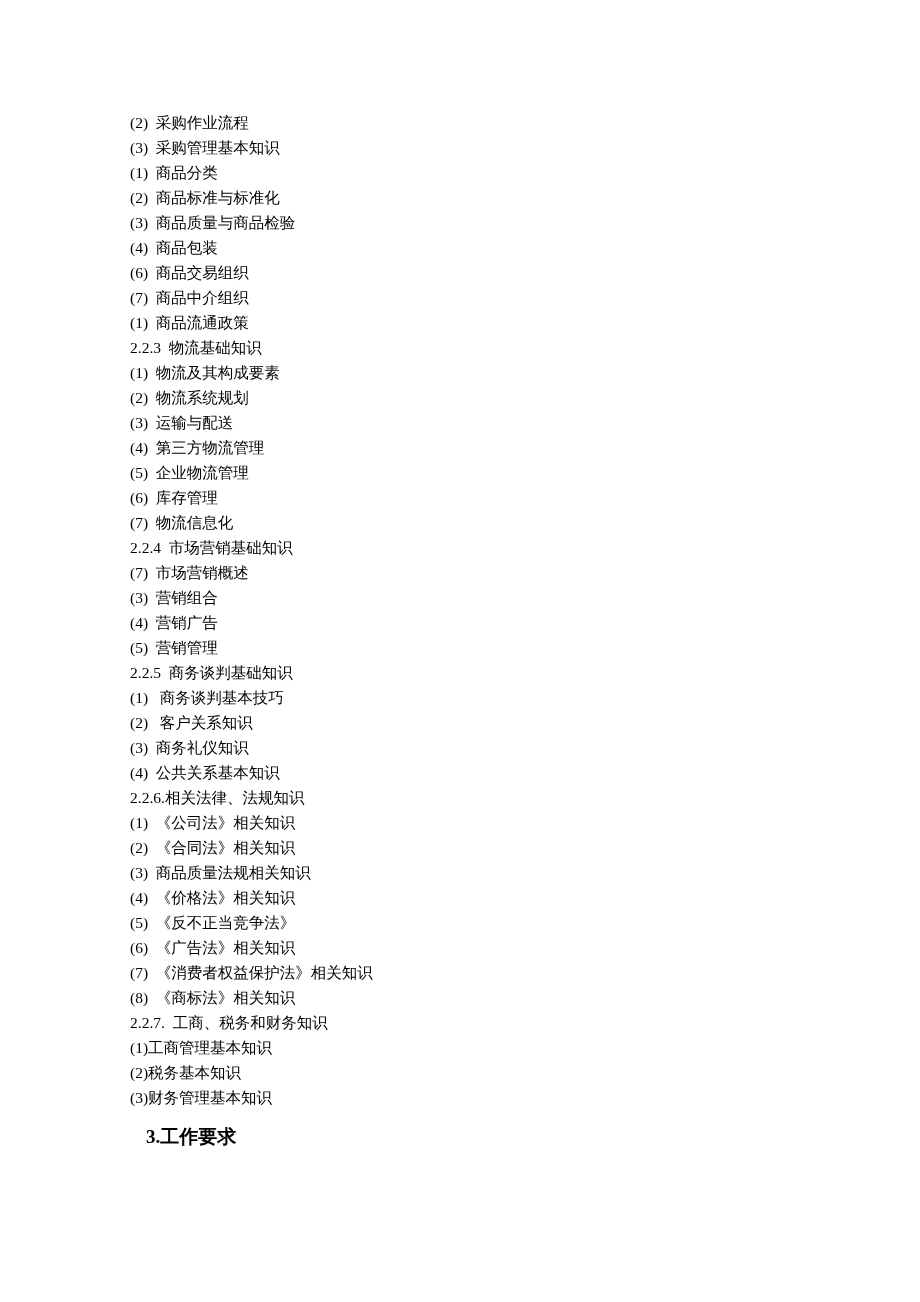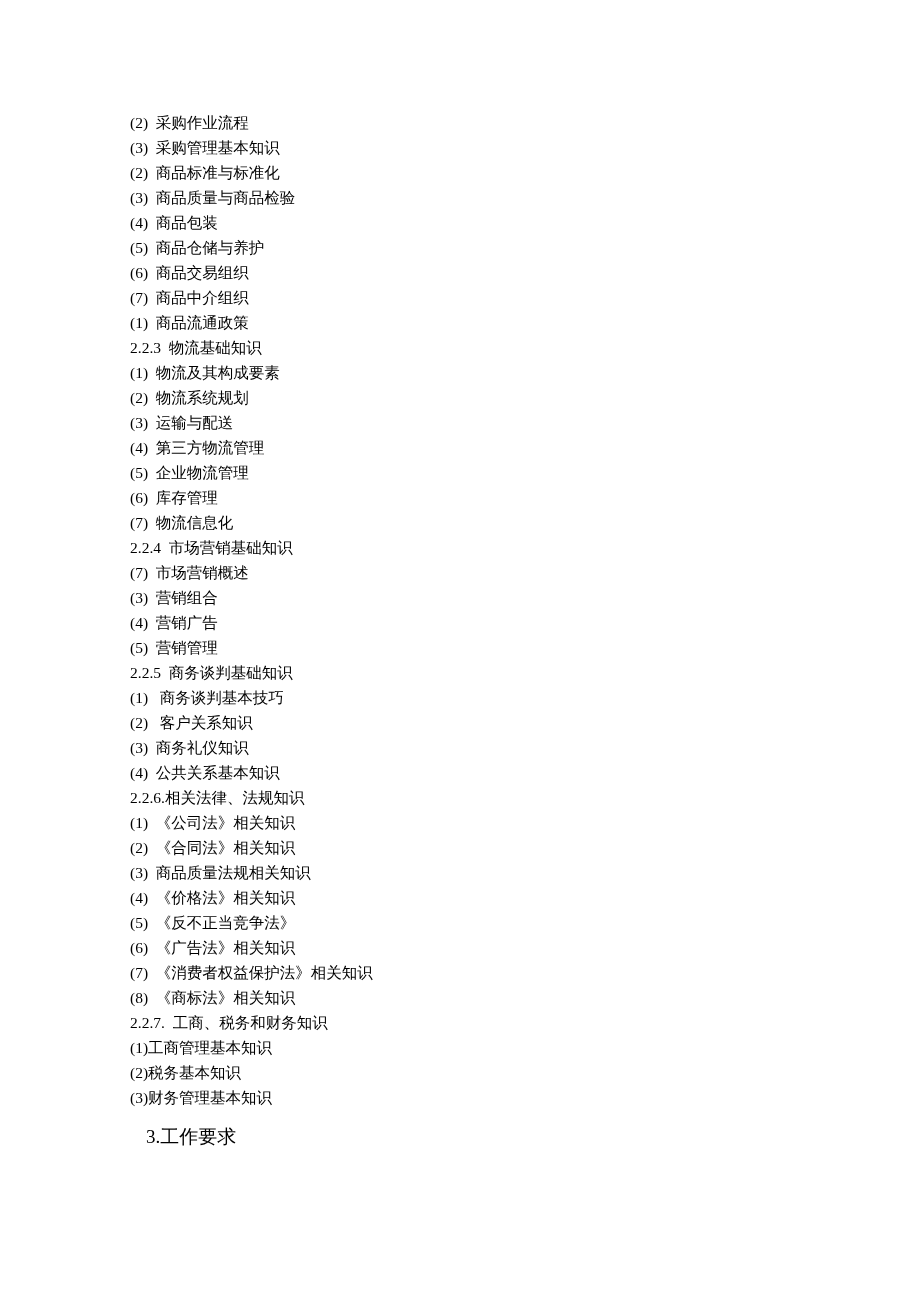--- a/index.html
+++ b/index.html
@@ -18,37 +18,37 @@
       font-size: 15.5px;
       line-height: 25px;
       color: #000000;
     }
     .item {
       display: block;
       white-space: pre;
     }
     .heading {
       font-size: 19px;
-      font-weight: normal;
+      font-weight: bold;
       margin-top: 14px;
       padding-left: 16px;
       font-family: "SimSun", "宋体", serif;
     }
   </style>
 </head>
 <body>
 
 <div class="content">
   <div id="list-container">
       <span class="item">(2)  采购作业流程</span>
       <span class="item">(3)  采购管理基本知识</span>
+      <span class="item">(1)  商品分类</span>
       <span class="item">(2)  商品标准与标准化</span>
       <span class="item">(3)  商品质量与商品检验</span>
       <span class="item">(4)  商品包装</span>
-      <span class="item">(5)  商品仓储与养护</span>
       <span class="item">(6)  商品交易组织</span>
       <span class="item">(7)  商品中介组织</span>
       <span class="item">(1)  商品流通政策</span>
       <span class="item">2.2.3  物流基础知识</span>
       <span class="item">(1)  物流及其构成要素</span>
       <span class="item">(2)  物流系统规划</span>
       <span class="item">(3)  运输与配送</span>
       <span class="item">(4)  第三方物流管理</span>
       <span class="item">(5)  企业物流管理</span>
       <span class="item">(6)  库存管理</span>

